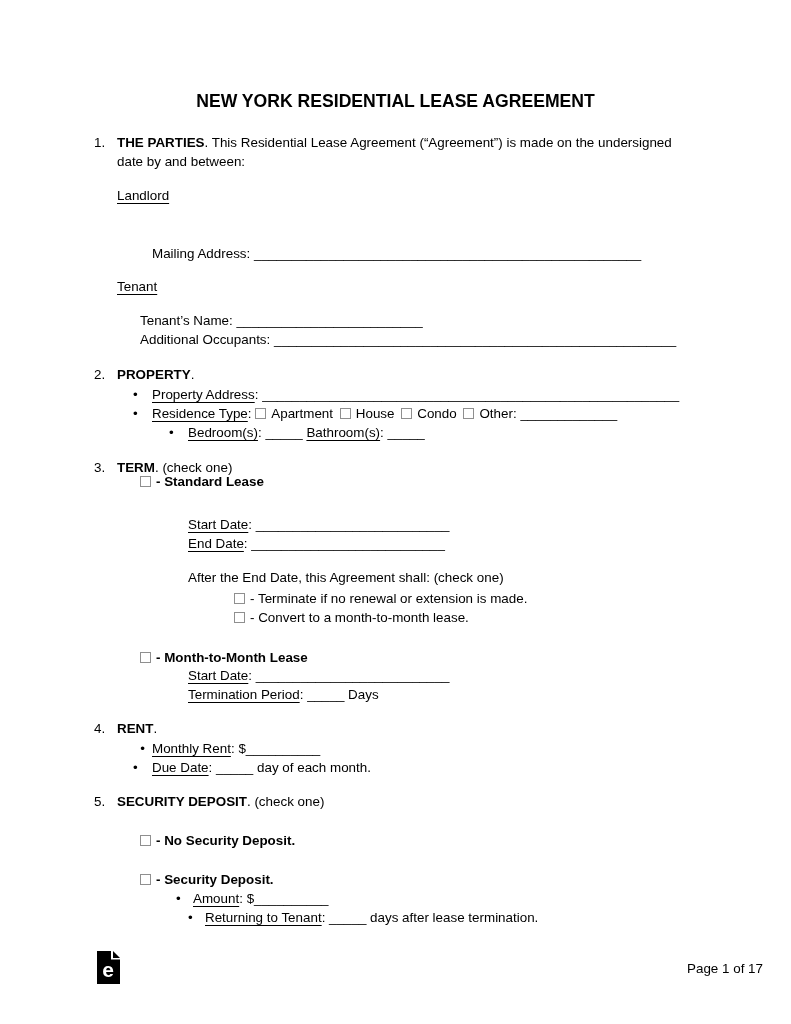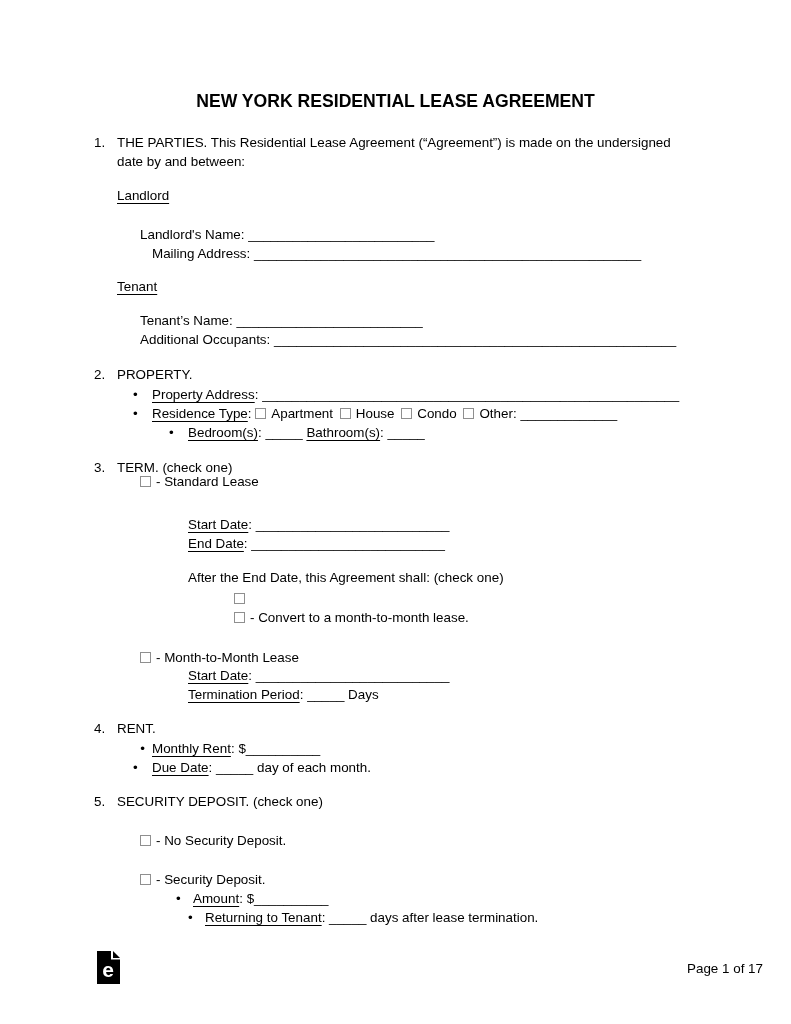--- a/index.html
+++ b/index.html
@@ -27,21 +27,21 @@
   .para {
     position: absolute;
     left: 94px;
     top: 133px;
     width: 585px;
     padding-left: 23px;
     box-sizing: border-box;
   }
   .num { position: absolute; left: 0; top: 0; }
   .numcell { display: inline-block; width: 23px; }
-  .b { font-weight: normal; }
+  .b { font-weight: bold; }
   .u { text-decoration: underline; text-underline-offset: 2.5px; text-decoration-thickness: 1.2px; }
   .bullet { display: inline-block; width: 19px; }
   .bullet2 { display: inline-block; width: 17px; }
   .cb {
     display: inline-block;
     width: 9px; height: 9px;
     border: 1px solid #8f8f8f;
     background: #ffffff;
     margin-right: 5px;
     vertical-align: -0.5px;
@@ -58,24 +58,20 @@
   <div class="title">NEW YORK RESIDENTIAL LEASE AGREEMENT</div>
 
   <div class="para">
     <span class="num">1.</span><span class="b">THE PARTIES</span><span>. This Residential Lease Agreement (“Agreement”) is made on the undersigned date by and between:</span>
   </div>
 
   <div class="line" style="left:117px; top:186px;">
     <span class="u">Landlord</span>
   </div>
 
-  <div class="line" style="left:140px; top:225px;">
-    <span>Landlord's Name:</span>
-    <span>_________________________</span>
-  </div>
   <div class="line" style="left:152px; top:244px;">
     <span>Mailing Address:</span>
     <span>____________________________________________________</span>
   </div>
 
   <div class="line" style="left:117px; top:277px;">
     <span class="u">Tenant</span>
   </div>
 
   <div class="line" style="left:140px; top:311px;">
@@ -125,21 +121,21 @@
   </div>
   <div class="line" style="left:188px; top:534px;">
     <span class="u">End Date</span><span>:</span>
     <span>__________________________</span>
   </div>
 
   <div class="line" style="left:188px; top:568px;">
     <span>After the End Date, this Agreement shall: (check one)</span>
   </div>
   <div class="line" style="left:234px; top:589px;">
-    <span class="cb"></span>
+    <span class="cb"></span><span>- Terminate if no renewal or extension is made.</span>
   </div>
   <div class="line" style="left:234px; top:608px;">
     <span class="cb"></span><span>- Convert to a month-to-month lease.</span>
   </div>
 
   <div class="line" style="left:140px; top:648px;">
     <span class="cb"></span><span class="b">- Month-to-Month Lease</span>
   </div>
   <div class="line" style="left:188px; top:666px;">
     <span class="u">Start Date</span><span>:</span>

